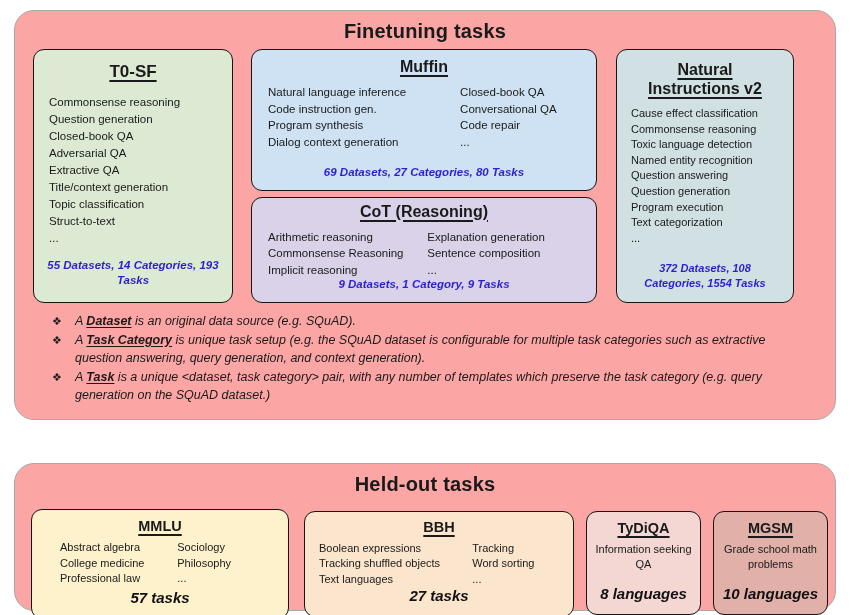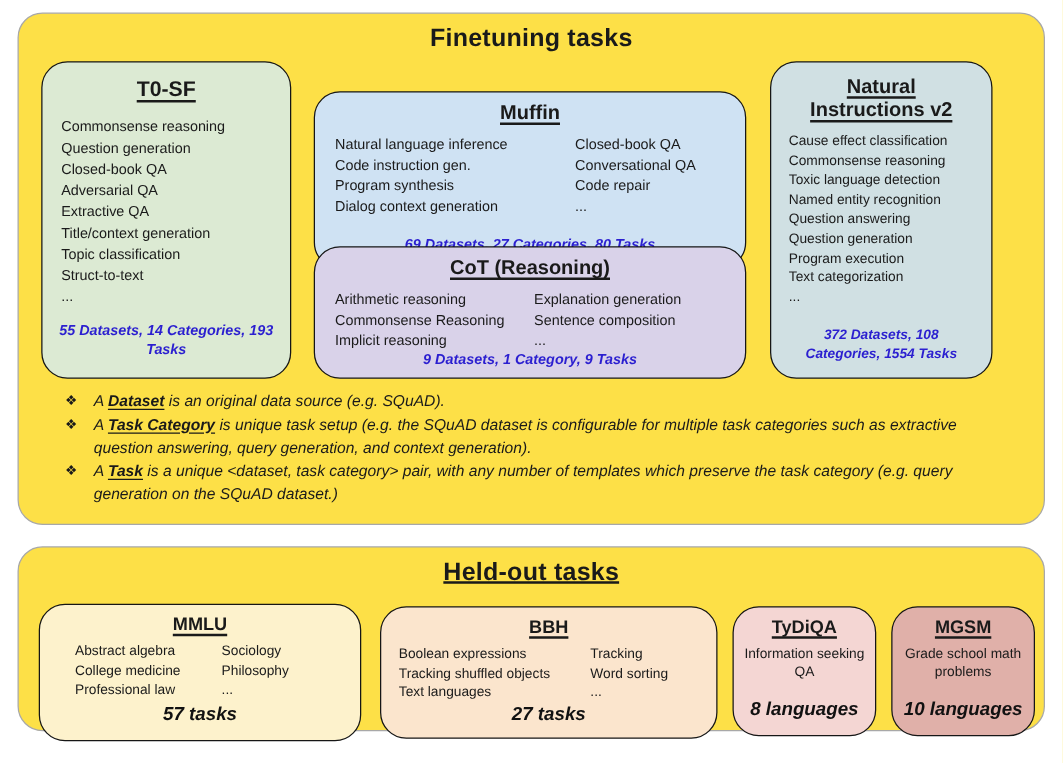--- a/index.html
+++ b/index.html
@@ -1,33 +1,33 @@
 <!DOCTYPE html>
 <html><head>
 <meta charset="utf-8">
 <style>
   html,body{margin:0;padding:0;background:#ffffff;}
   #stage{position:relative;width:850px;height:615px;background:#ffffff;
          font-family:"Liberation Sans",sans-serif;color:#1a1a1a;overflow:hidden;}
 
-  .panel{position:absolute;background:#fde047;border:1.5px solid #a8a8a8;border-radius:20px;box-sizing:border-box;}
+  .panel{position:absolute;background:#fca5a5;border:1.5px solid #a8a8a8;border-radius:20px;box-sizing:border-box;}
   #finetune-panel{left:14px;top:10px;width:822px;height:410px;}
-  #heldout-panel{left:14px;top:437px;width:822px;height:148px;text-decoration:underline;}
+  #heldout-panel{left:14px;top:463px;width:822px;height:148px;}
   .panel-title{text-align:center;font-weight:bold;font-size:20px;margin-top:9px;letter-spacing:.2px;}
 
-  .box{position:absolute;border:1.4px solid #161616;border-radius:21px;box-sizing:border-box;
-       display:flex;flex-direction:column;}
+  .box{position:absolute;border:1.4px solid #161616;border-radius:11px;box-sizing:border-box;
+       display:flex;flex-direction:column;justify-content:flex-end;}
   .box-title{text-align:center;font-weight:bold;text-decoration:underline;text-underline-offset:3px;
              text-decoration-thickness:1.5px;}
 
   
   #box-t0sf{left:18px;top:38px;width:200px;height:254px;background:#dcead3;padding:8px 10px 10px;}
   #box-t0sf .box-title{font-size:17px;margin:4px 0 12px;}
   #box-t0sf .item{font-size:11.5px;line-height:17px;padding-left:5px;}
-  #box-muffin{left:236px;top:38px;width:346px;height:142px;background:#cfe2f3;padding:6px 8px 8px;margin-top:24px;}
+  #box-muffin{left:236px;top:38px;width:346px;height:142px;background:#cfe2f3;padding:6px 8px 8px;}
   #box-muffin .box-title{font-size:16px;margin:2px 0 8px;}
   #box-cot{left:236px;top:186px;width:346px;height:106px;background:#d9d2e9;padding:6px 8px 8px;}
   #box-cot .box-title{font-size:16px;margin:2px 0 8px;}
   #box-niv2{left:601px;top:38px;width:178px;height:254px;background:#d0e0e3;padding:8px 8px 8px;}
   #box-niv2 .box-title{font-size:16px;line-height:19px;margin:2px 12px 8px;}
   #box-niv2 .item{font-size:11px;line-height:15.6px;padding-left:6px;}
 
   .cols{display:flex;}
   .col{box-sizing:border-box;}
   #box-muffin .col .item,#box-cot .col .item{font-size:11.5px;line-height:16.5px;}

